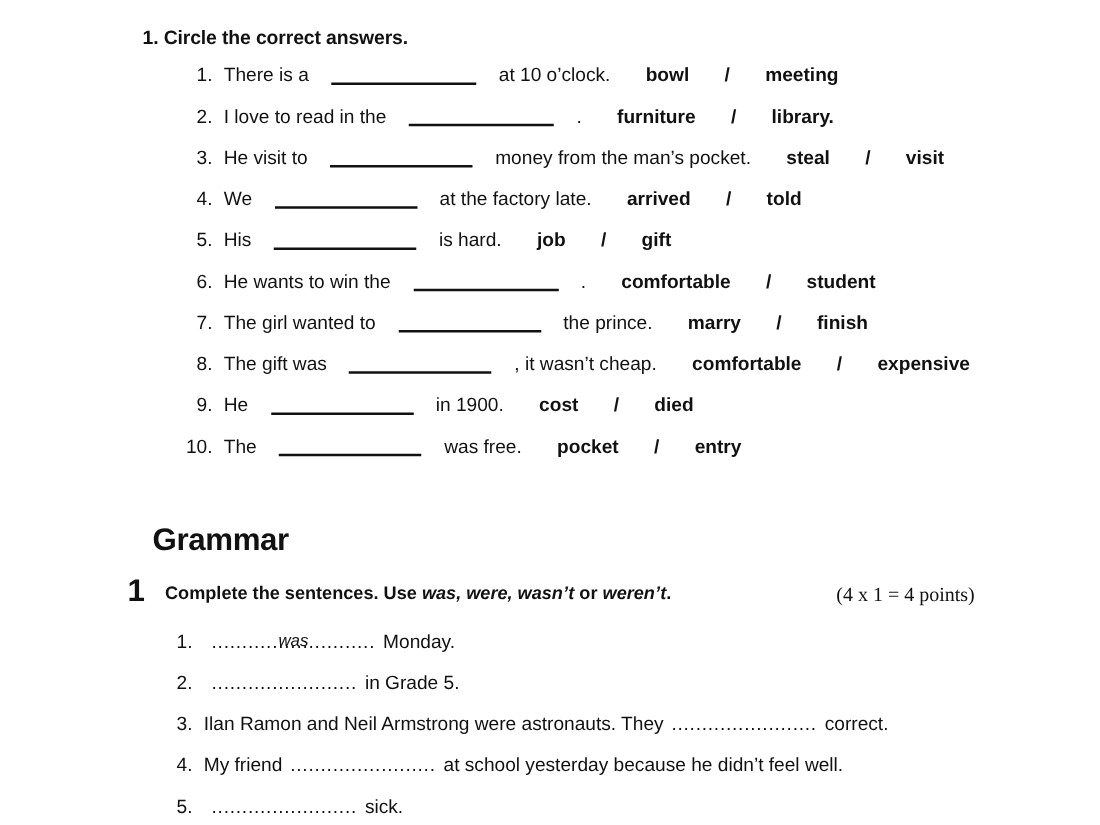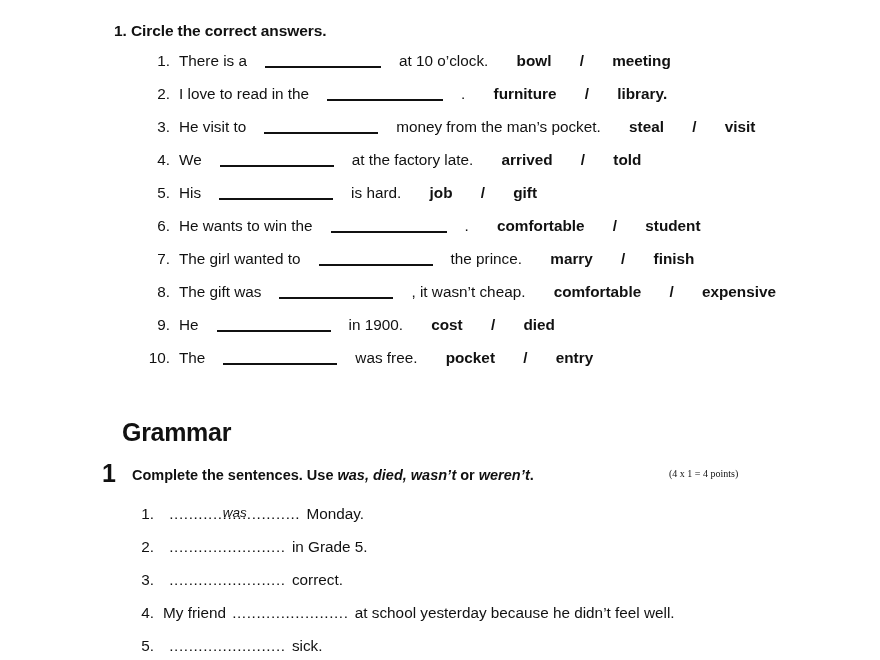--- a/index.html
+++ b/index.html
@@ -106,21 +106,21 @@
     font-size: 14.5px;
     font-weight: bold;
     white-space: nowrap;
   }
   .ex-instruction i { font-style: italic; }
   .ex-points {
     position: absolute;
     left: 567px;
     top: 2px;
     font-family: "Liberation Serif", serif;
-    font-size: 10px;
+    font-size: 16px;
     font-weight: normal;
     white-space: nowrap;
   }
   .g-list { margin-top: 11px; }
   .g-row {
     display: flex;
     align-items: baseline;
     margin-left: 130px;
     height: 33px;
     font-size: 15.3px;
@@ -281,38 +281,39 @@
       </div>
 
     </div>
   </div>
 
   <div class="grammar-head">Grammar</div>
 
   <div class="ex-block">
     <div class="ex-headline">
       <span class="ex-number">1</span>
-      <span class="ex-instruction"><span>Complete the sentences. Use </span><i>was, died, wasn’t</i><span> or </span><i>weren’t</i><span>.</span></span>
+      <span class="ex-instruction"><span>Complete the sentences. Use </span><i>was, were, wasn’t</i><span> or </span><i>weren’t</i><span>.</span></span>
       <span class="ex-points">(4 x 1 = 4 points)</span>
     </div>
 
     <div class="g-list">
 
       <div class="g-row">
         <span class="g-num">1.</span>
         &nbsp;<span class="dots"><span>...........................</span><span class="answer">was</span></span>&nbsp;<span>Monday.</span>
       </div>
 
       <div class="g-row">
         <span class="g-num">2.</span>
         &nbsp;<span class="dots"><span>........................</span></span>&nbsp;<span>in Grade 5.</span>
       </div>
 
       <div class="g-row">
         <span class="g-num">3.</span>
+        <span>Ilan Ramon and Neil Armstrong were astronauts. They</span>
         &nbsp;<span class="dots"><span>........................</span></span>&nbsp;<span>correct.</span>
       </div>
 
       <div class="g-row">
         <span class="g-num">4.</span>
         <span>My friend</span>
         &nbsp;<span class="dots"><span>........................</span></span>&nbsp;<span>at school yesterday because he didn’t feel well.</span>
       </div>
 
       <div class="g-row">

